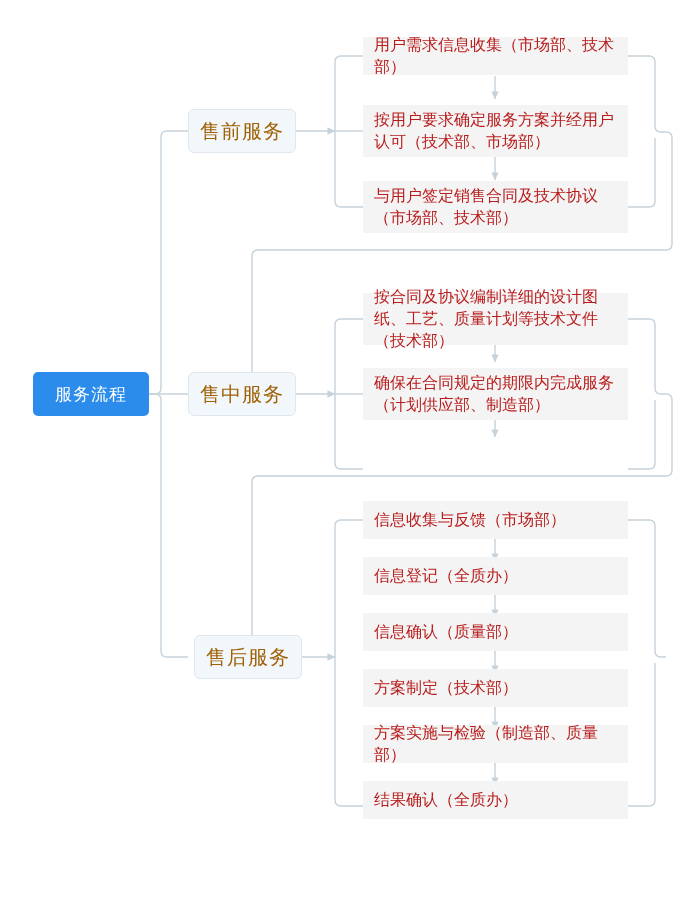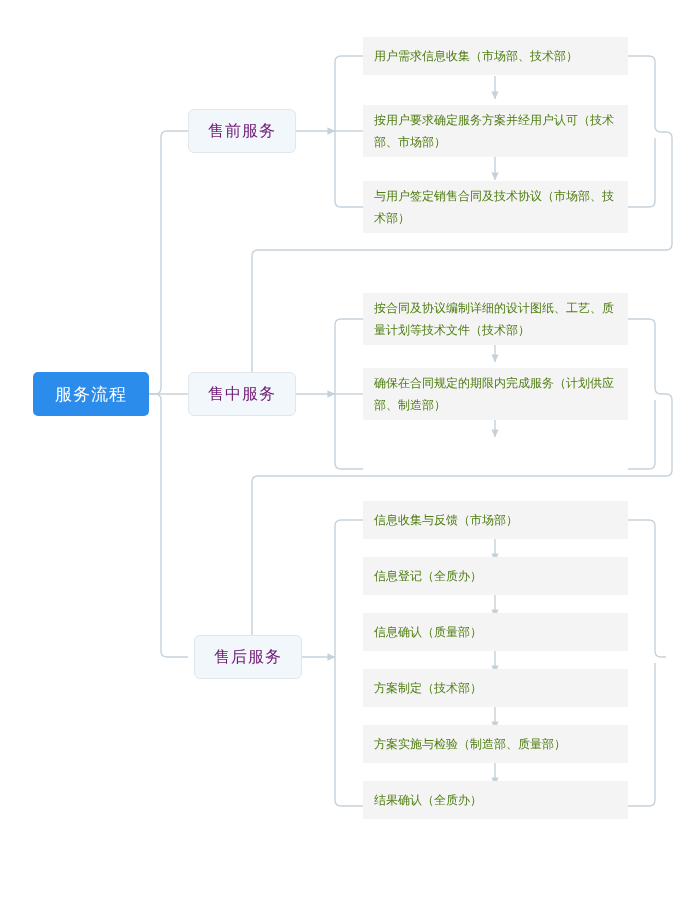--- a/index.html
+++ b/index.html
@@ -48,37 +48,37 @@
 
   
   .branch-node {
     position: absolute;
     left: 188px;
     width: 108px;
     height: 44px;
     background: #f2f7fb;
     border: 1px solid #dfe6ec;
     border-radius: 6px;
-    color: #701a75;
-    font-size: 16px;
+    color: #a16207;
+    font-size: 20px;
     letter-spacing: 1px;
     display: flex;
     align-items: center;
     justify-content: center;
     box-sizing: border-box;
   }
 
   
   .leaf-box {
     position: absolute;
     left: 363px;
     width: 265px;
     background: #f4f4f4;
-    color: #4d7c0f;
-    font-size: 12px;
+    color: #b91c1c;
+    font-size: 16px;
     line-height: 22px;
     padding: 8px 11px;
     box-sizing: border-box;
     display: flex;
     align-items: center;
   }
   .leaf-box.h1 { height: 38px; }
   .leaf-box.h2 { height: 52px; }
   .leaf-text { display: block; }
 </style>

